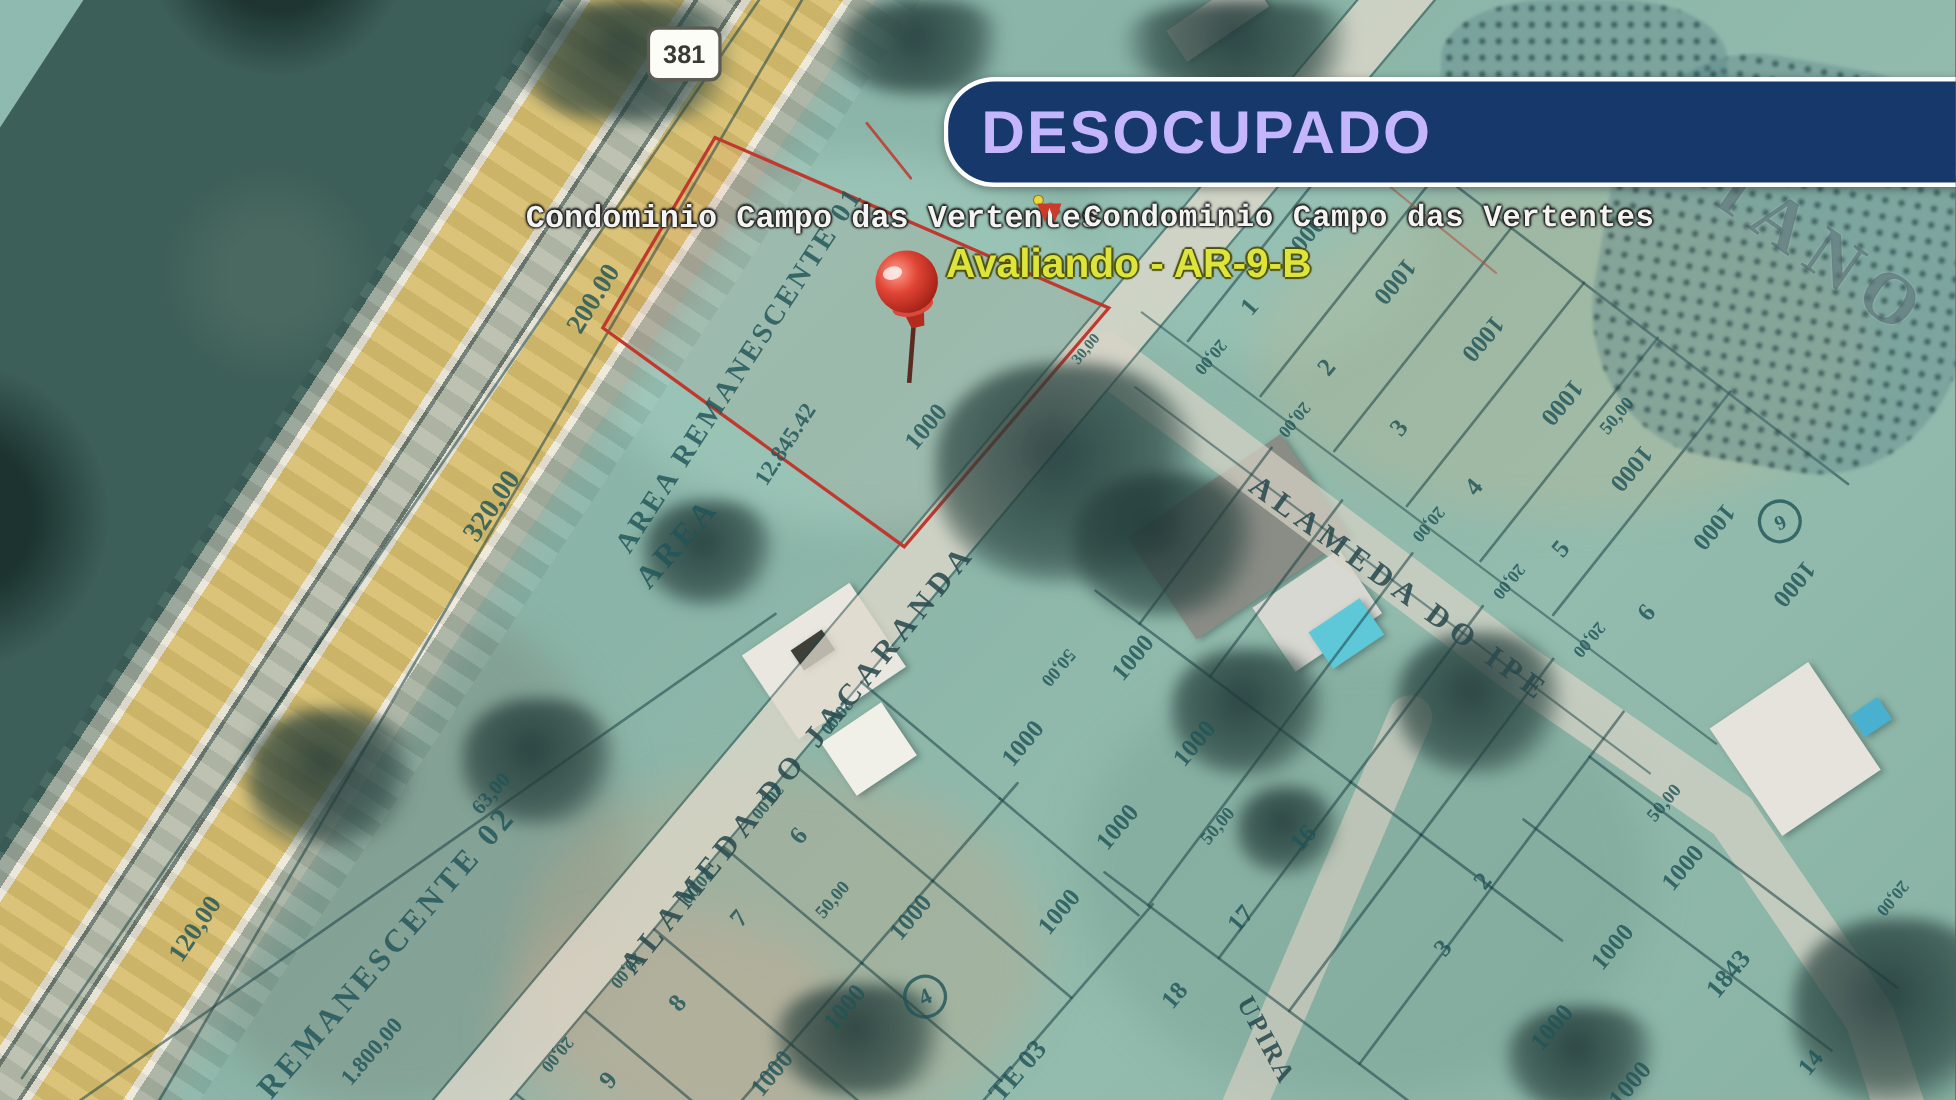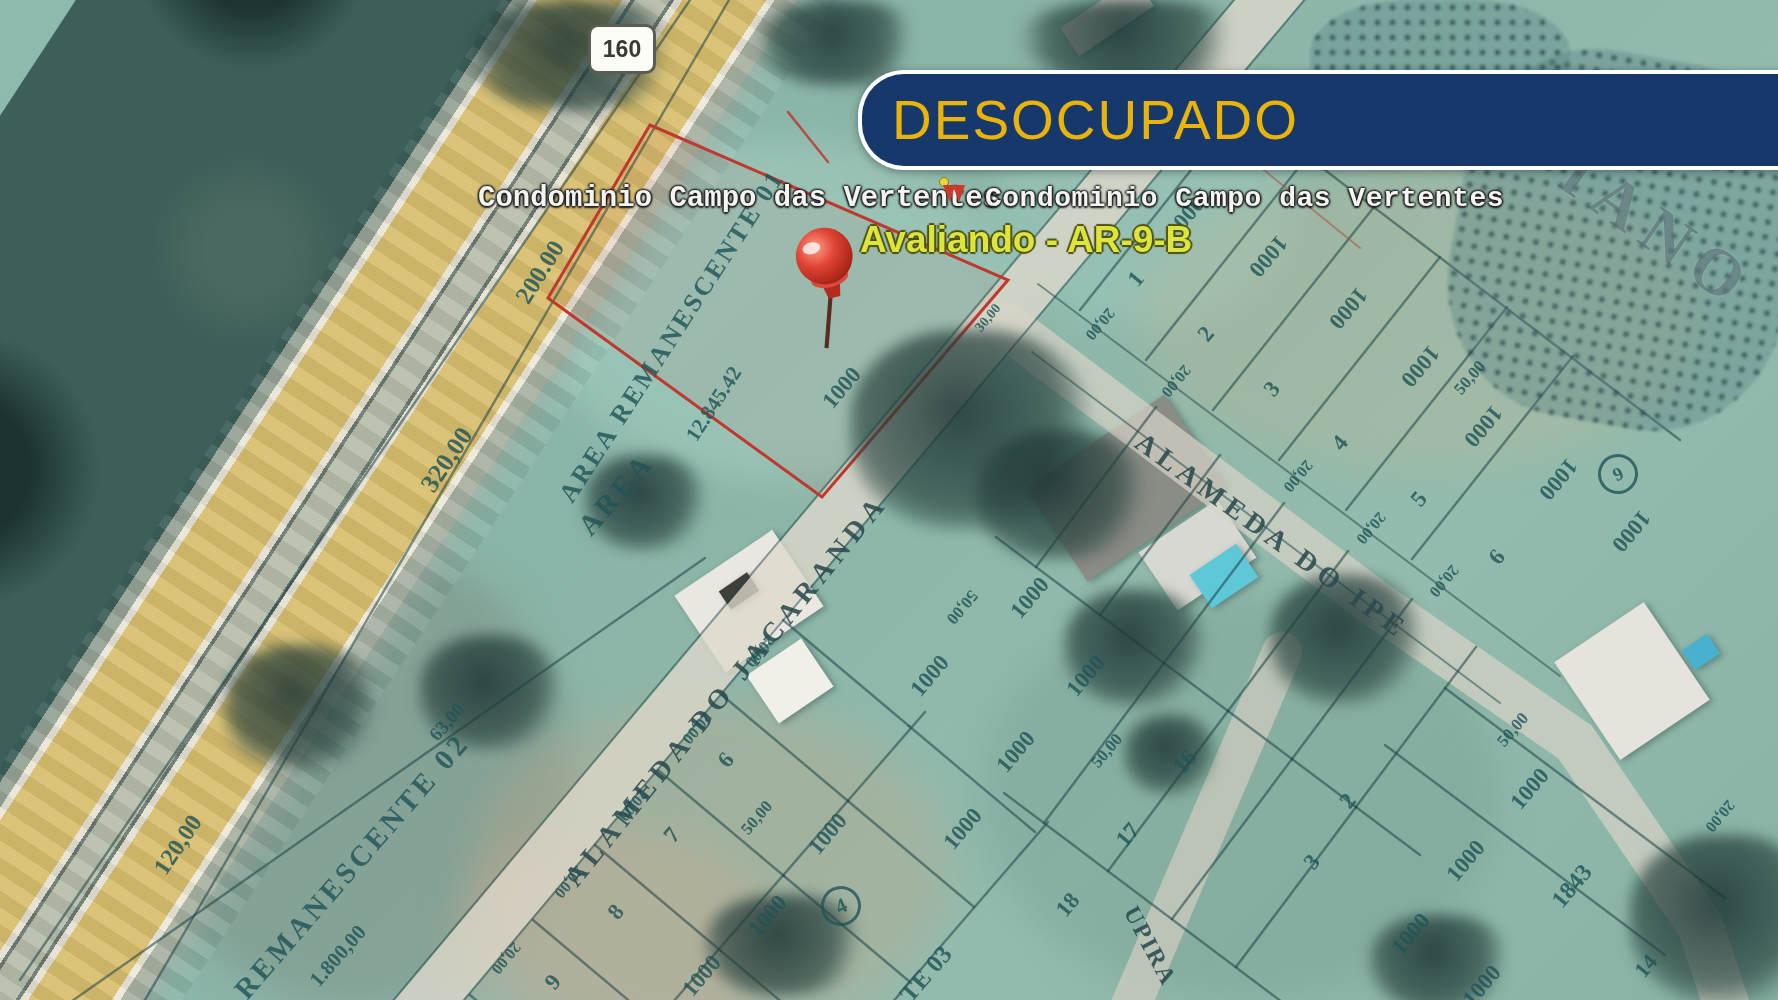--- a/index.html
+++ b/index.html
@@ -41,21 +41,21 @@
   .bld{position:absolute;transform:rotate(-34deg);box-shadow:2px 3px 6px rgba(20,40,40,.35);}
   #labels .mt{position:absolute;color:rgba(32,84,88,.82);font-family:"Liberation Serif",serif;
         white-space:nowrap;font-weight:600;}
   #labels .road{color:rgba(42,74,78,.88);font-weight:700;}
   #labels .circ{border:3px solid rgba(32,84,88,.8);border-radius:50%;width:34px;height:34px;
         display:flex;align-items:center;justify-content:center;}
   #banner{position:absolute;left:858px;top:70px;width:940px;height:100px;
         border:4px solid #ffffff;border-right:none;border-radius:46px 0 0 46px;
         display:flex;align-items:center;padding-left:30px;box-sizing:border-box;
         box-shadow:0 2px 8px rgba(0,0,0,.35);}
-  #banner span{color:#eab308;font-size:55px;font-weight:normal;letter-spacing:2px;}
+  #banner span{color:#c4b5fd;font-size:55px;font-weight:bold;letter-spacing:2px;}
   #shield{position:absolute;left:588px;top:24px;width:62px;height:44px;background:#fdfdf8;
         border:3.5px solid #5c5c55;border-radius:10px;display:flex;align-items:center;justify-content:center;
         font-size:23px;font-weight:bold;color:#3a3a35;}
   .glabel{position:absolute;color:#f4f4f2;font-weight:bold;white-space:nowrap;
         text-shadow:-1.5px 0 2px #1a1a1a,1.5px 0 2px #1a1a1a,0 -1.5px 2px #1a1a1a,0 1.5px 2px #1a1a1a;font-family:Liberation Mono, monospace;}
   #avaliando{position:absolute;font-weight:bold;white-space:nowrap;
         text-shadow:-2px 0 1px #4c500e,2px 0 1px #4c500e,0 -2px 1px #4c500e,0 2px 1px #4c500e;}
   #watermark{position:absolute;left:1548px;top:192px;transform:rotate(35deg);
         font-family:"Liberation Serif",serif;font-size:66px;font-weight:bold;letter-spacing:12px;
         color:rgba(30,56,66,.42);text-shadow:0 0 2px rgba(235,245,240,.35);}
@@ -234,21 +234,21 @@
       <div class="mt" style="left: 1470px; top: 378px; font-size: 17px; transform: translate(-50%, -50%) rotate(-50deg);">50,00</div>
       <div class="mt" style="left: 1513px; top: 730px; font-size: 17px; transform: translate(-50%, -50%) rotate(-50deg);">50,00</div>
       <div class="mt" style="left: 962px; top: 607px; font-size: 17px; transform: translate(-50%, -50%) rotate(130deg);">50,00</div>
       <div class="mt" style="left: 988px; top: 318px; font-size: 14px; transform: translate(-50%, -50%) rotate(-50deg);">30,00</div>
       <div class="mt circ" style="left: 841px; top: 906px; font-size: 21px; transform: translate(-50%, -50%) rotate(-25deg);">4</div>
       <div class="mt circ" style="left: 1618px; top: 474px; font-size: 19px; transform: translate(-50%, -50%) rotate(155deg);">6</div>
     </div>
 
   <div id="watermark">IANO</div>
 
-  <div id="shield">160</div>
+  <div id="shield">381</div>
 
   <div class="glabel" style="left:478px;top:182px;font-size:29px;">Condominio Campo das Vertentes</div>
   <div class="glabel" style="left:985px;top:183px;font-size:28px;letter-spacing:.5px;">Condominio Campo das Vertentes</div>
 
   <svg style="position:absolute;left:938px;top:176px;" width="28" height="30" viewBox="0 0 28 30">
     <circle cx="6" cy="6" r="4.5" fill="#e8d83a" stroke="#8a7a20" stroke-width="1"></circle>
     <path d="M5,9 L12,26 L16,13 L21,26 L27,9 Z" fill="#cc3a2a"></path>
   </svg>
 
   <div id="avaliando" style="left: 860px; top: 219px; font-size: 37px; color: rgb(221, 228, 60);">Avaliando - AR-9-B</div>

